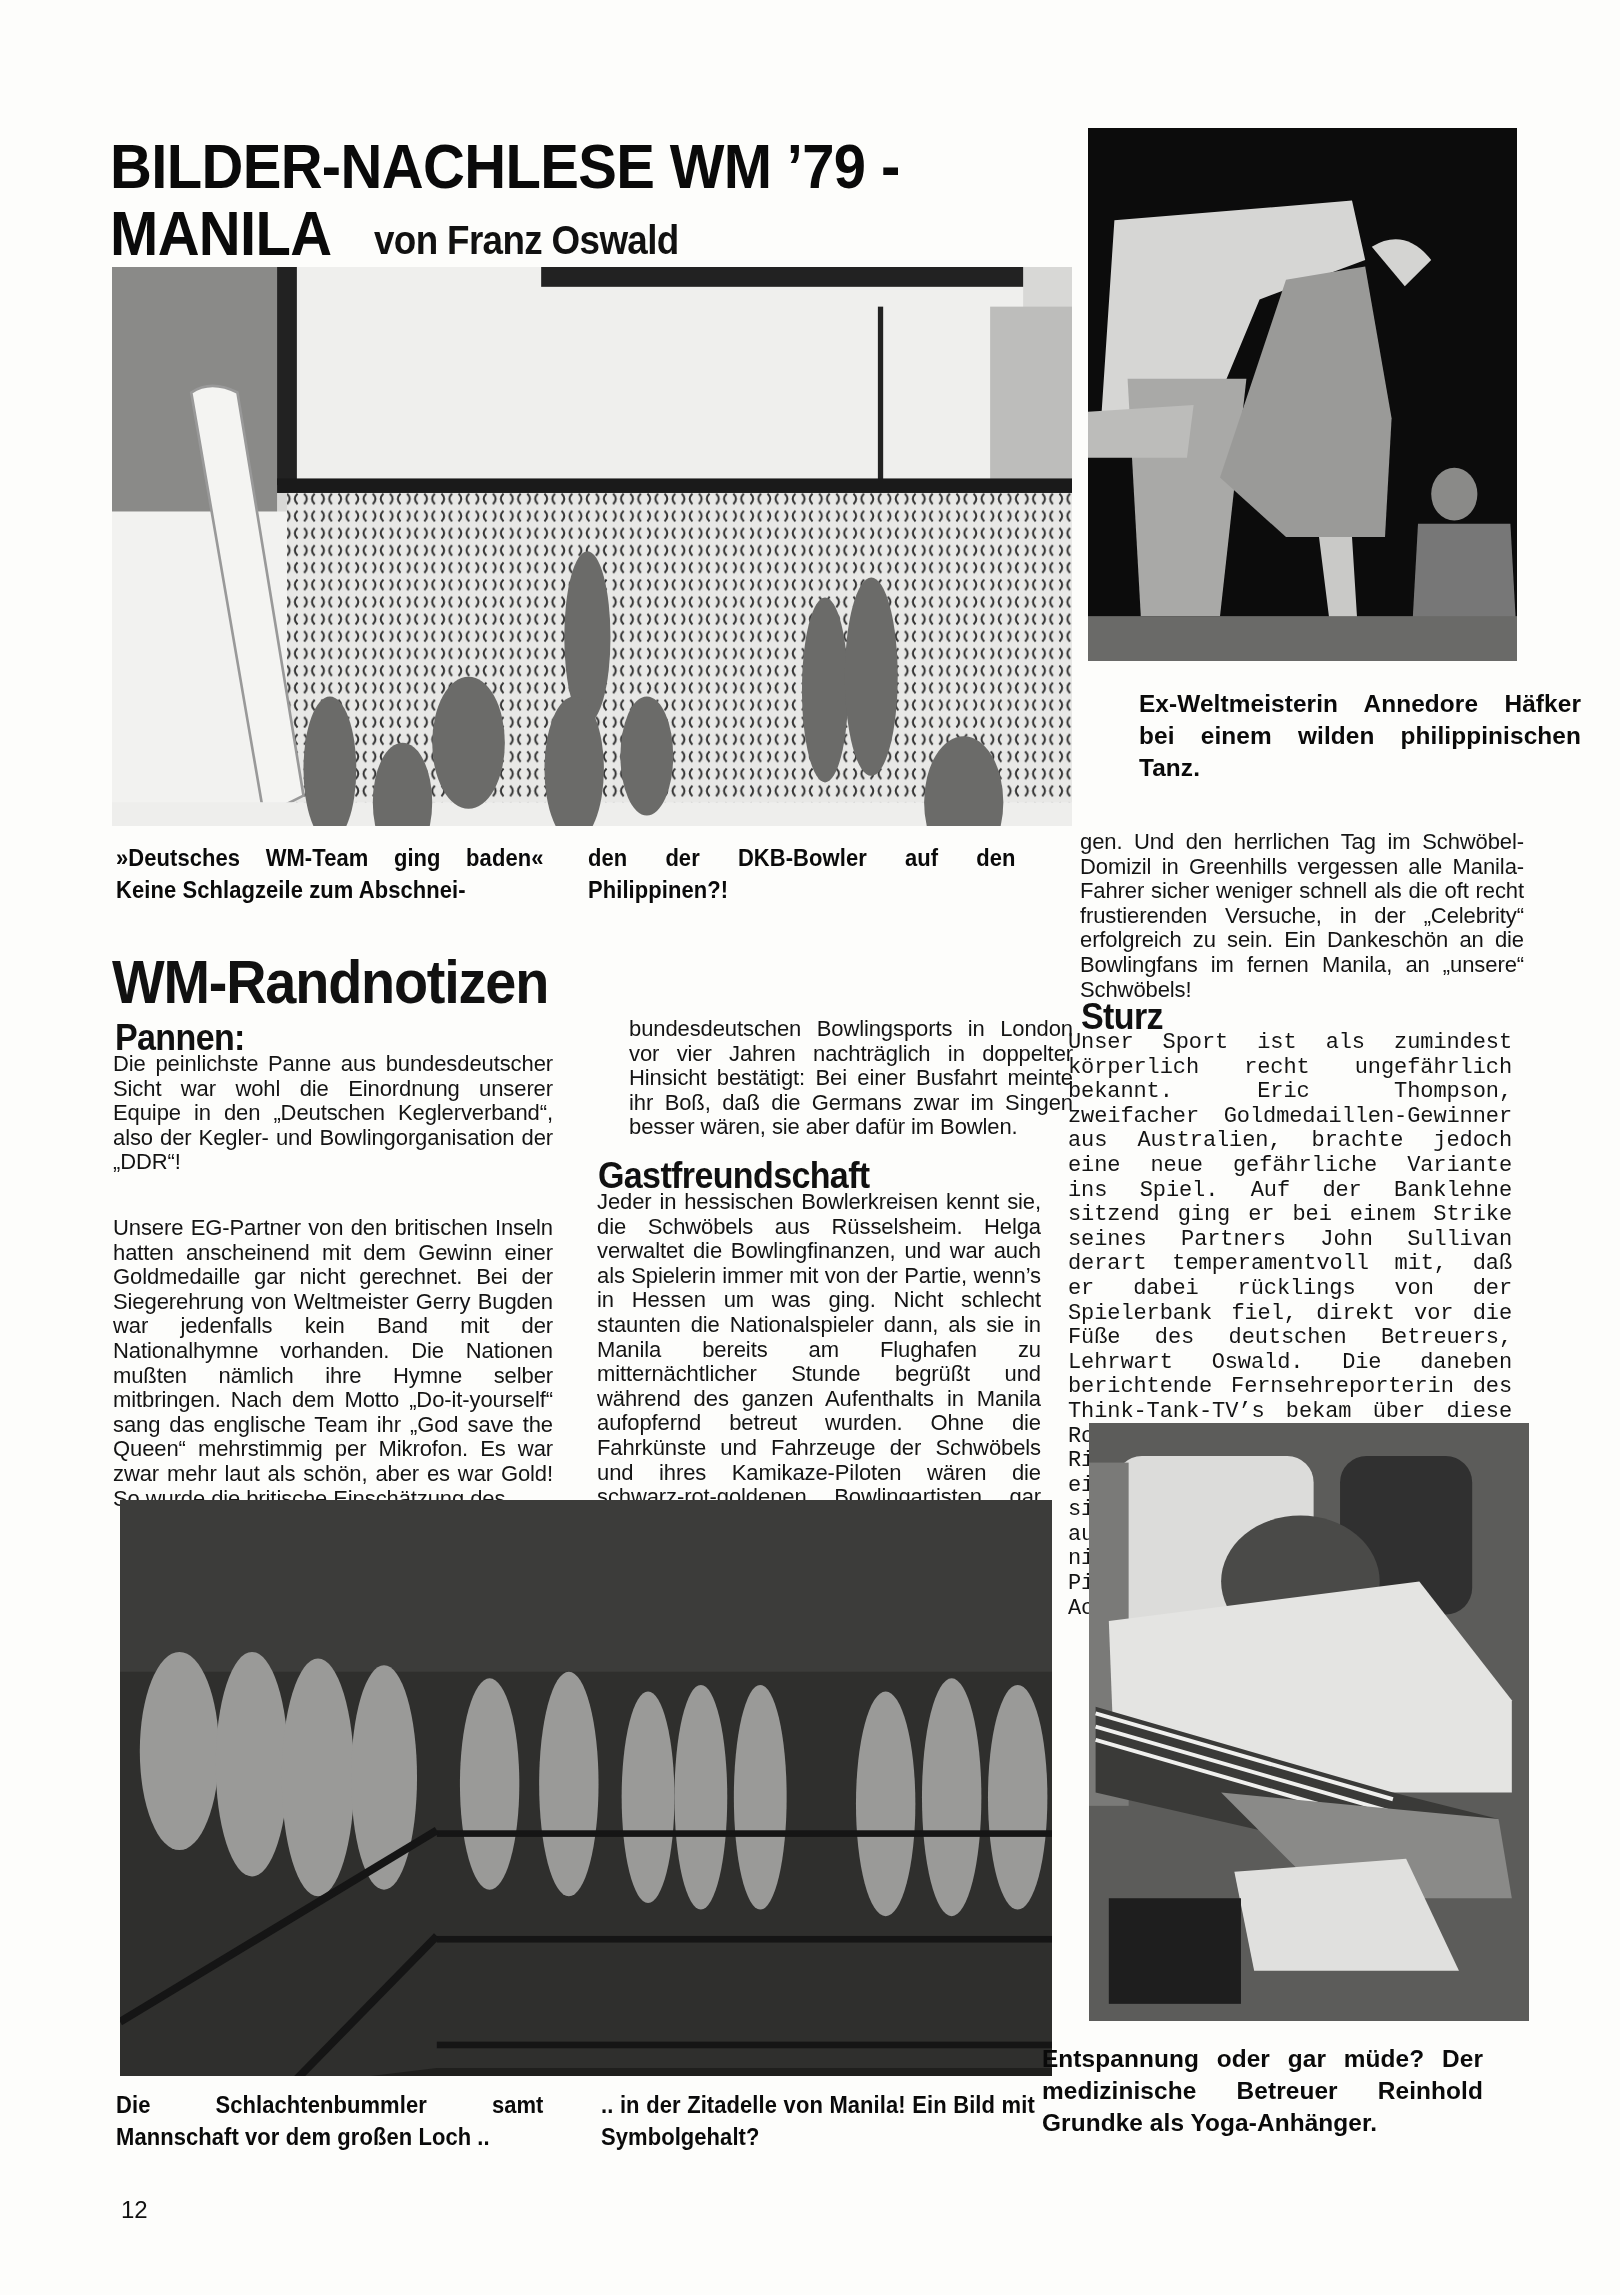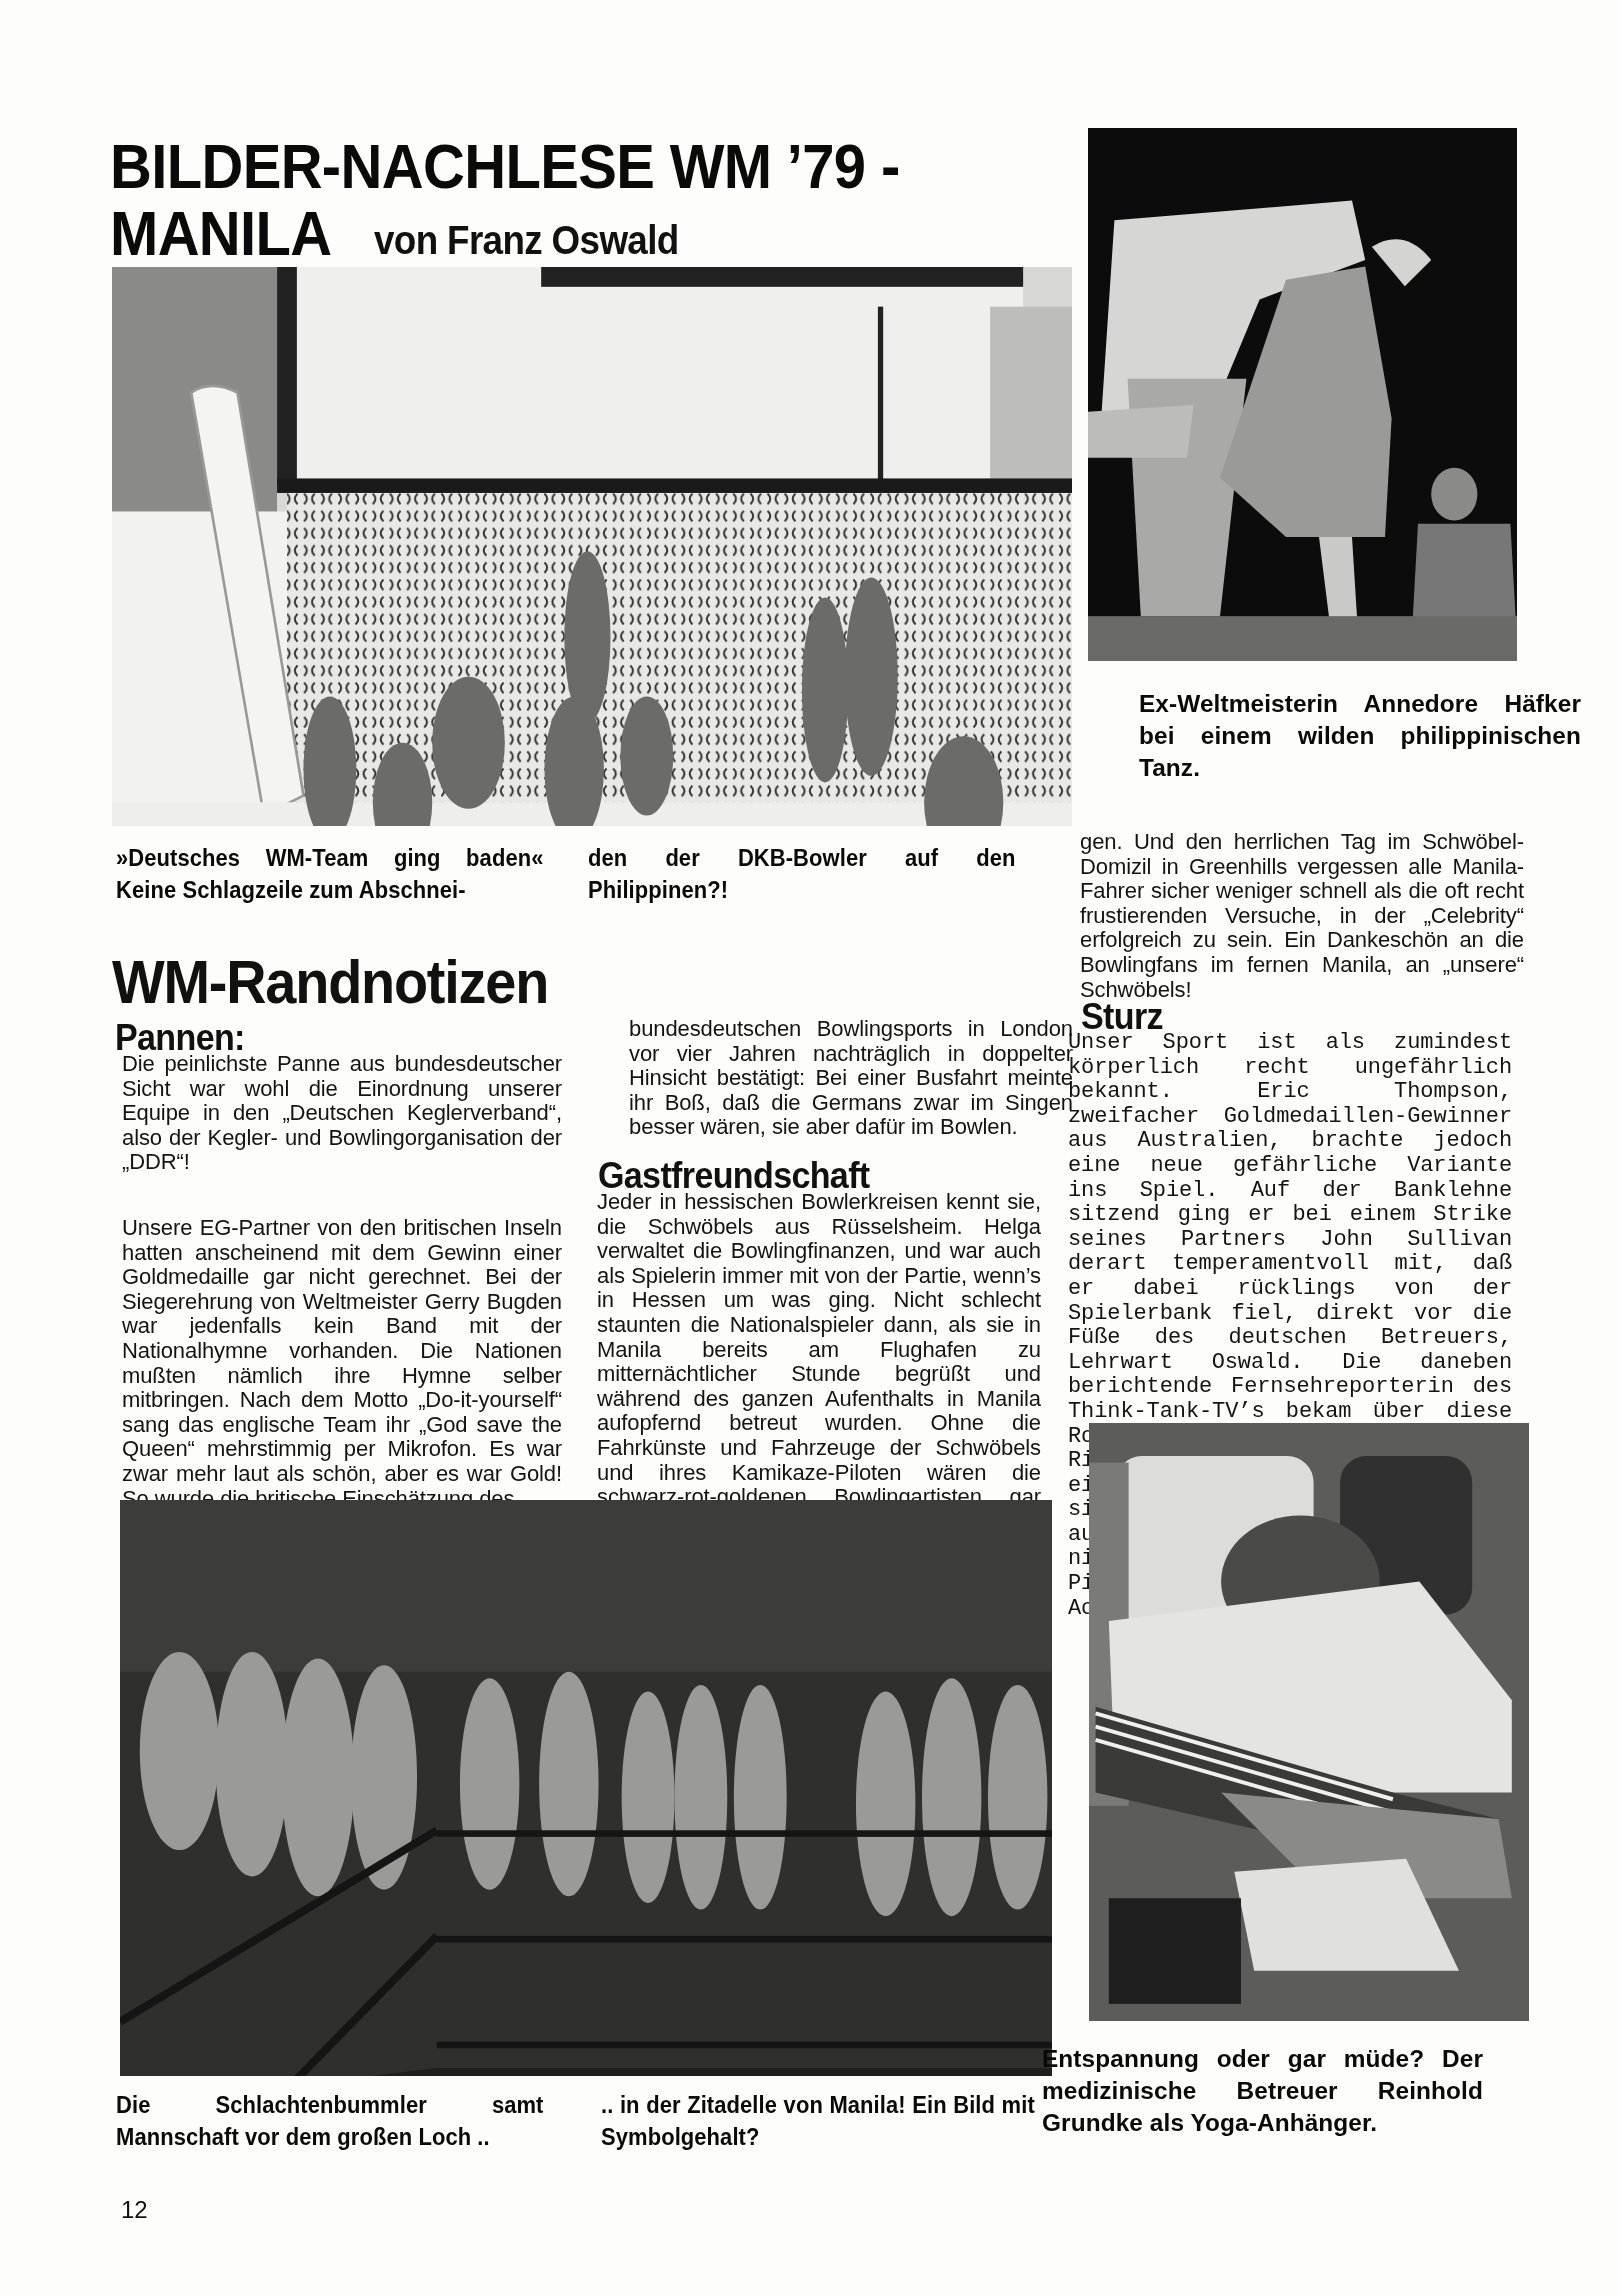--- a/index.html
+++ b/index.html
@@ -105,21 +105,21 @@
 </div>
 
 <div class="abs caption caption-condensed" style="left:116px; top:842px; width:475px;">»Deutsches WM-Team ging baden« Keine Schlagzeile zum Abschnei-</div>
 <div class="abs caption caption-condensed" style="left:588px; top:842px; width:475px;">den der DKB-Bowler auf den Philippinen?!</div>
 
 <div class="abs caption" style="left:1139px; top:688px; width:442px;">Ex-Weltmeisterin Annedore Häfker bei einem wilden philippinischen Tanz.</div>
 
 <div class="abs h-big" style="left:112px; top:951px;">WM-Randnotizen</div>
 
 <div class="abs h-sub" style="left:115px; top:1019px;">Pannen:</div>
-<div class="abs body-text" style="left:122px; top:1052px; width:440px;">
+<div class="abs body-text" style="left:113px; top:1052px; width:440px;">
   <p>Die peinlichste Panne aus bundesdeutscher Sicht war wohl die Einordnung unserer Equipe in den „Deutschen Keglerverband“, also der Kegler- und Bowlingorganisation der „DDR“!</p>
   <p class="gap">Unsere EG-Partner von den britischen Inseln hatten anscheinend mit dem Gewinn einer Goldmedaille gar nicht gerechnet. Bei der Siegerehrung von Weltmeister Gerry Bugden war jedenfalls kein Band mit der Nationalhymne vorhanden. Die Nationen mußten nämlich ihre Hymne selber mitbringen. Nach dem Motto „Do-it-yourself“ sang das englische Team ihr „God save the Queen“ mehrstimmig per Mikrofon. Es war zwar mehr laut als schön, aber es war Gold! So wurde die britische Einschätzung des</p>
 </div>
 
 <div class="abs body-text" style="left:597px; top:1017px; width:444px;margin-left:32px;">
   <p>bundesdeutschen Bowlingsports in London vor vier Jahren nachträglich in doppelter Hinsicht bestätigt: Bei einer Busfahrt meinte ihr Boß, daß die Germans zwar im Singen besser wären, sie aber dafür im Bowlen.</p>
 </div>
 <div class="abs h-sub" style="left:598px; top:1157px;">Gastfreundschaft</div>
 <div class="abs body-text" style="left:597px; top:1190px; width:444px;">
   <p>Jeder in hessischen Bowlerkreisen kennt sie, die Schwöbels aus Rüsselsheim. Helga verwaltet die Bowlingfinanzen, und war auch als Spielerin immer mit von der Partie, wenn’s in Hessen um was ging. Nicht schlecht staunten die Nationalspieler dann, als sie in Manila bereits am Flughafen zu mitternächtlicher Stunde begrüßt und während des ganzen Aufenthalts in Manila aufopfernd betreut wurden. Ohne die Fahrkünste und Fahrzeuge der Schwöbels und ihres Kamikaze-Piloten wären die schwarz-rot-goldenen Bowlingartisten gar manches Mal im Verkehrs-Chaos der Riesenstadt Manila untergegan-</p>

